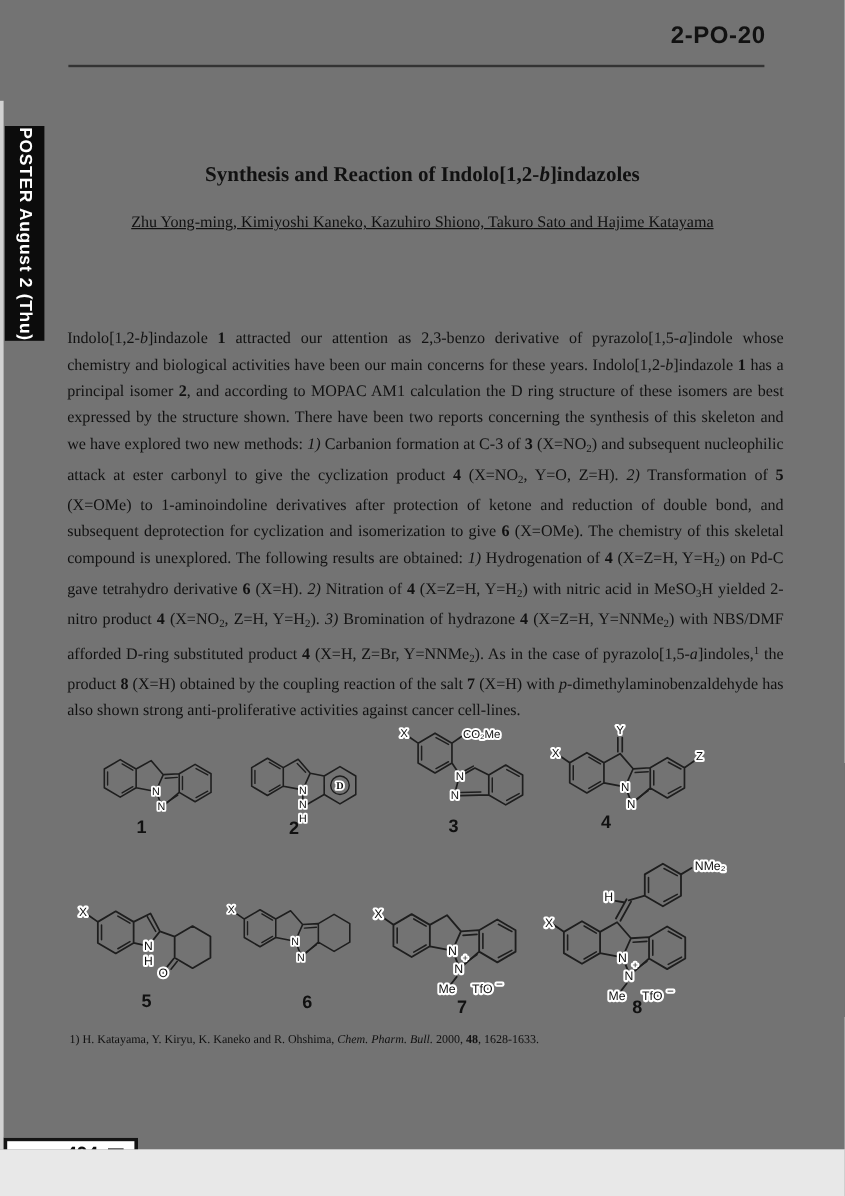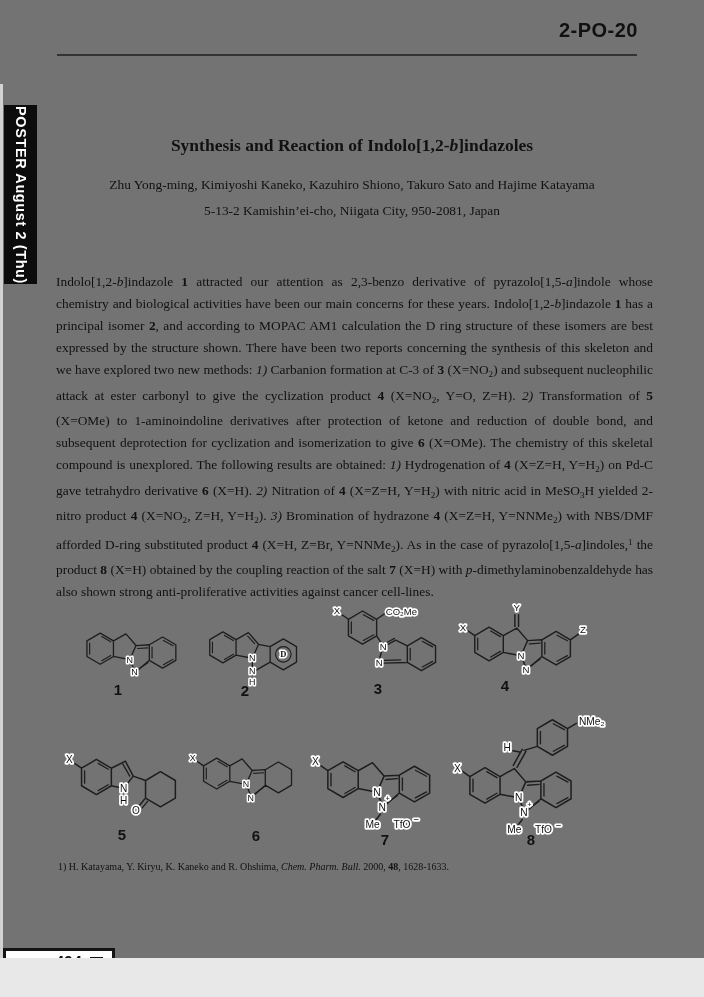--- a/index.html
+++ b/index.html
@@ -23,21 +23,21 @@
     writing-mode:vertical-rl; text-orientation:mixed;
     color:#fff; font-family:"Liberation Sans", sans-serif; font-weight:bold;
     font-size:14.5px; letter-spacing:.6px; white-space:nowrap;
   }
   .title{
     position:absolute; left:55px; top:105px; width:594px; text-align:center;
     font-weight:bold; font-size:17.5px;margin-top:30px;
   }
   .byline{
     position:absolute; left:55px; top:172px; width:594px; text-align:center;
-    font-size:13.4px; line-height:25.5px;
+    font-size:13.4px; line-height:25.5px;text-decoration:underline;
   }
   .abstract{
     position:absolute; left:56px; top:271px; width:597px;
     font-size:13.4px; line-height:22px; text-align:justify;
   }
   .reference{position:absolute; left:58px; top:861px; font-size:10px;}
   .b{font-weight:bold;}
   .i{font-style:italic;}
   .sub{font-size:.68em; vertical-align:-.28em;}
   .sup{font-size:.68em; vertical-align:.45em;}
@@ -77,21 +77,20 @@
   <div class="rule"></div>
 
   <div class="sidebar">
     <span>POSTER August 2 (Thu)</span>
   </div>
 
   <div class="title"><span>Synthesis and Reaction of Indolo[1,2-</span><span class="i">b</span><span>]indazoles</span></div>
 
   <div class="byline">
     <div>Zhu Yong-ming, Kimiyoshi Kaneko, Kazuhiro Shiono, Takuro Sato and Hajime Katayama</div>
-    <div>5-13-2 Kamishin’ei-cho, Niigata City, 950-2081, Japan</div>
   </div>
 
   <div class="abstract"><span>Indolo[1,2-</span><span class="i">b</span><span>]indazole </span><span class="b">1</span><span> attracted our attention as 2,3-benzo derivative of pyrazolo[1,5-</span><span class="i">a</span><span>]indole whose chemistry and biological activities have been our main concerns for these years. Indolo[1,2-</span><span class="i">b</span><span>]indazole </span><span class="b">1</span><span> has a principal isomer </span><span class="b">2</span><span>, and according to MOPAC AM1 calculation the D ring structure of these isomers are best expressed by the structure shown. There have been two reports concerning the synthesis of this skeleton and we have explored two new methods: </span><span class="i">1)</span><span> Carbanion formation at C-3 of </span><span class="b">3</span><span> (X=NO</span><span class="sub">2</span><span>) and subsequent nucleophilic attack at ester carbonyl to give the cyclization product </span><span class="b">4</span><span> (X=NO</span><span class="sub">2</span><span>, Y=O, Z=H). </span><span class="i">2)</span><span> Transformation of </span><span class="b">5</span><span> (X=OMe) to 1-aminoindoline derivatives after protection of ketone and reduction of double bond, and subsequent deprotection for cyclization and isomerization to give </span><span class="b">6</span><span> (X=OMe). The chemistry of this skeletal compound is unexplored. The following results are obtained: </span><span class="i">1)</span><span> Hydrogenation of </span><span class="b">4</span><span> (X=Z=H, Y=H</span><span class="sub">2</span><span>) on Pd-C gave tetrahydro derivative </span><span class="b">6</span><span> (X=H). </span><span class="i">2)</span><span> Nitration of </span><span class="b">4</span><span> (X=Z=H, Y=H</span><span class="sub">2</span><span>) with nitric acid in MeSO</span><span class="sub">3</span><span>H yielded 2-nitro product </span><span class="b">4</span><span> (X=NO</span><span class="sub">2</span><span>, Z=H, Y=H</span><span class="sub">2</span><span>). </span><span class="i">3)</span><span> Bromination of hydrazone </span><span class="b">4</span><span> (X=Z=H, Y=NNMe</span><span class="sub">2</span><span>) with NBS/DMF afforded D-ring substituted product </span><span class="b">4</span><span> (X=H, Z=Br, Y=NNMe</span><span class="sub">2</span><span>). As in the case of pyrazolo[1,5-</span><span class="i">a</span><span>]indoles,</span><span class="sup">1</span><span> the product </span><span class="b">8</span><span> (X=H) obtained by the coupling reaction of the salt </span><span class="b">7</span><span> (X=H) with </span><span class="i">p</span><span>-dimethylaminobenzaldehyde has also shown strong anti-proliferative activities against cancer cell-lines.</span></div>
 
   <div class="struct" style="left:82px;top:612px;">
     <svg width="98" height="78" viewBox="0 0 125 100">
       <path class="bond" d="M6,37 L23,27 L40,37 L40,57 L23,67 L6,57 Z M40,37 L56,28 L69,43 L61,61 L40,57 M63,65 L66,73 M69,43 L86,42 M70,75.5 L86,62 M86,42 L103,32 L120,42 L120,62 L103,72 L86,62 Z"></path>
       <path class="bond2" d="M25,31.5 L36.5,38.2 M36.5,55.8 L25,62.5 M9.5,54 L9.5,40 M71,46.8 L84,45.9 M72.5,73 L84.5,64.8 M104,36.5 L116.5,43.3 M116.5,60.7 L104,67.5 M89.5,45 L89.5,59"></path>
       <text class="atom" x="61" y="65">N</text>
       <text class="atom" x="67" y="81">N</text>

